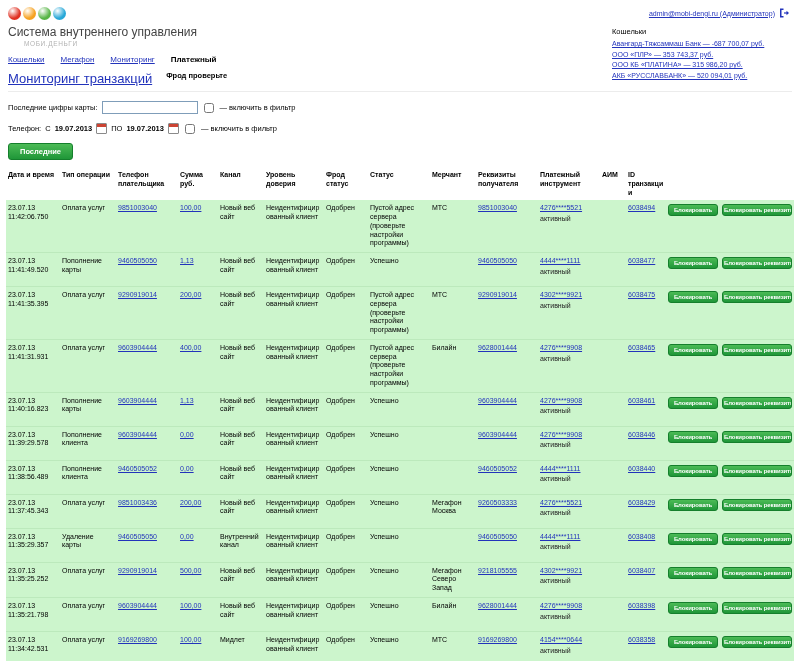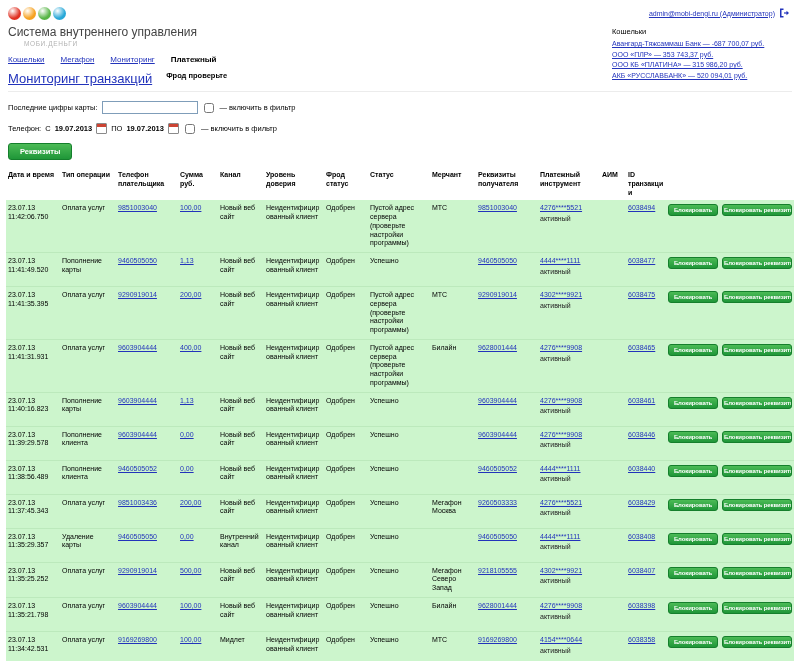--- a/index.html
+++ b/index.html
@@ -106,21 +106,21 @@
       <span>Телефон:</span>
       <span>С</span>
       <span class="date-val">19.07.2013</span>
       <span class="cal-icon"></span>
       <span>ПО</span>
       <span class="date-val">19.07.2013</span>
       <span class="cal-icon"></span>
       <input type="checkbox" style="">
       <span>— включить в фильтр</span>
     </div>
-    <button class="green-btn apply-btn">Реквизиты</button>
+    <button class="green-btn apply-btn">Последние</button>
   </div>
 
   <table class="txn">
     <colgroup>
       <col style="width:54px">
         <col style="width:56px">
         <col style="width:62px">
         <col style="width:40px">
       <col style="width:46px">
         <col style="width:60px">

